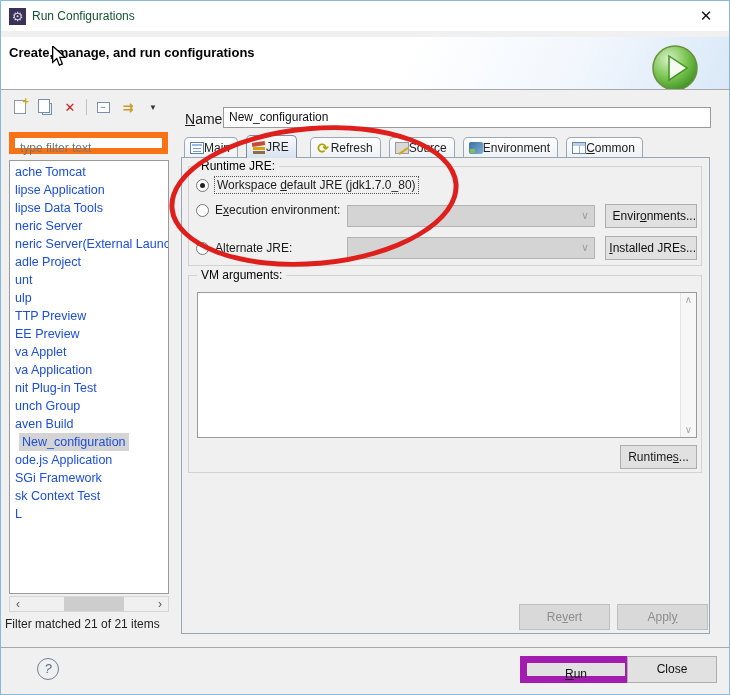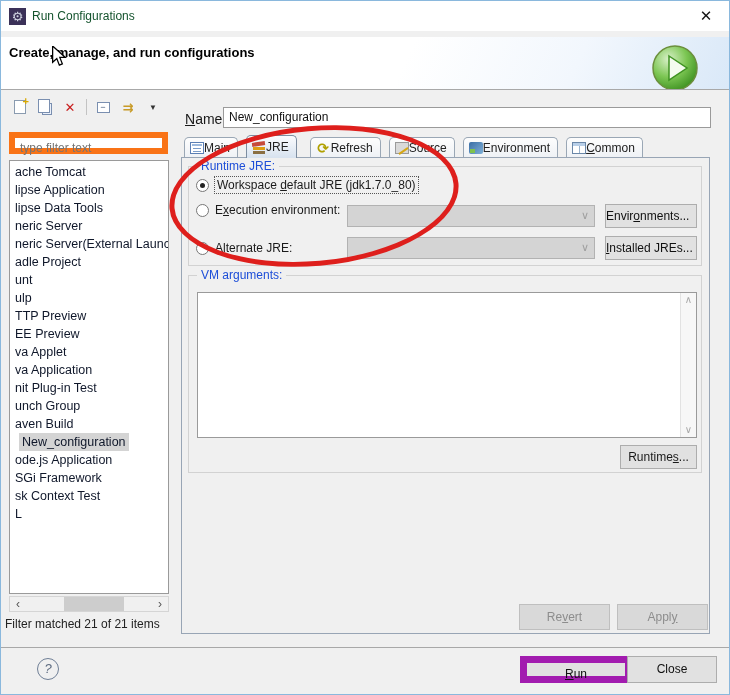--- a/index.html
+++ b/index.html
@@ -31,21 +31,21 @@
   .tb-sep { width:1px; height:16px; background:#c3c3c3; }
   .icon-collapse { width:13px; height:11px; background:#fff; border:1px solid #7a8fb0; font-size:9px; line-height:9px; text-align:center; color:#44597a; }
   .icon-filter { color:#c89b28; font-size:13px; font-weight:bold; }
   .icon-caret { color:#333; font-size:8px; }
 
   
   .filter-box { position:absolute; left:8px; top:42px; width:159px; height:22px; background:#fff; border:6px solid #f97316; color:#757575; line-height:20px; padding-left:5px; font-size:12px; }
 
   
   .tree { position:absolute; left:8px; top:70px; width:160px; height:434px; background:#fff; border:1px solid #9a9a9a; overflow:hidden; padding:2px 0 0 2px; }
-  .tree-item { height:18px; line-height:18px; white-space:nowrap; font-size:12.5px; color:#0f172a; }
+  .tree-item { height:18px; line-height:18px; white-space:nowrap; font-size:12.5px; color:#1d4ed8; }
   .tree-item span { display:inline-block; padding:0 3px; }
   .tree-item.selected span { background:#d4d4d4; }
   .tree-item.indent span { margin-left:7px; }
 
   
   .hscroll { position:absolute; left:8px; top:506px; width:160px; height:16px; background:#f0f0f0; border:1px solid #d5d5d5; display:flex; align-items:center; }
   .hscroll .arr { width:16px; text-align:center; color:#555; font-size:12px; line-height:14px; }
   .hscroll .track { position:relative; flex:1; height:100%; }
   .hscroll .thumb { position:absolute; left:30%; width:48%; top:0; bottom:0; background:#cdcdcd; }
 
@@ -59,31 +59,31 @@
   .tabs { position:absolute; left:183px; top:45px; height:23px; display:flex; align-items:flex-end; }
   .tab { height:21px; display:flex; align-items:center; padding:0 7px 0 5px; background:linear-gradient(#fdfdfd,#eef1f5); border:1px solid #9aa7b5; border-bottom:none; border-radius:5px 5px 0 0; margin-right:8px; font-size:12px; color:#222; position:relative; }
   .tab.selected { height:23px; background:linear-gradient(#fbfcfe,#d7e2ef); border-color:#7d8da0; z-index:2; }
   .tab-refresh { margin-left:5px; }
   .u { text-decoration:underline; }
 
   
   .folder { position:absolute; left:180px; top:67px; width:529px; height:477px; border:1px solid #98a5b5; background:#f0f0f0; }
 
   .group { position:absolute; border:1px solid #d2d2d2; }
-  .group-label { position:absolute; top:-8px; left:8px; background:#f0f0f0; padding:0 4px; font-size:12px; color:#1d4ed8; }
+  .group-label { position:absolute; top:-8px; left:8px; background:#f0f0f0; padding:0 4px; font-size:12px; color:#000000; }
 
   .g-runtime { left:6px; top:8px; width:514px; height:100px; }
   .radio-row { position:absolute; left:7px; display:flex; align-items:center; gap:6px; }
   .radio { width:13px; height:13px; border:1px solid #777; border-radius:50%; background:#fff; position:relative; flex:0 0 auto; }
   .radio.on::after { content:""; position:absolute; left:3px; top:3px; width:5px; height:5px; border-radius:50%; background:#222; }
   .radio-label { font-size:12px; }
   .focus-dotted { outline:1px dotted #555; padding:1px 2px; }
   .combo { position:absolute; left:158px; width:248px; height:22px; background:#d4d4d4; border:1px solid #b2b2b2; }
   .combo .chev { position:absolute; right:5px; top:3px; color:#9f9f9f; font-size:11px; }
-  .side-btn { position:absolute; left:416px; width:92px; height:24px; background:#e1e1e1; border:1px solid #adadad; text-align:left; line-height:22px; font-size:12px; color:#111; }
+  .side-btn { position:absolute; left:416px; width:92px; height:24px; background:#e1e1e1; border:1px solid #adadad; text-align:right; line-height:22px; font-size:12px; color:#111; }
 
   .g-vm { left:6px; top:117px; width:514px; height:198px; }
   .vm-area { position:absolute; left:8px; top:16px; width:500px; height:146px; background:#fff; border:1px solid #9a9a9a; }
   .vscroll { position:absolute; right:0; top:0; bottom:0; width:16px; background:#f7f7f7; border-left:1px solid #e2e2e2; display:flex; flex-direction:column; justify-content:space-between; align-items:center; padding:2px 0; }
   .vscroll .arr { color:#a8a8a8; font-size:10px; line-height:10px; }
   .variables-btn { position:absolute; left:431px; top:169px; width:77px; height:24px; background:#e1e1e1; border:1px solid #adadad; text-align:center; line-height:22px; }
 
   .btn-disabled { position:absolute; top:446px; width:91px; height:26px; background:#d9d9d9; border:1px solid #bfbfbf; color:#8d8d8d; text-align:center; line-height:24px; font-size:12px; }
   .btn-revert { left:337px; }
   .btn-apply { left:435px; }

